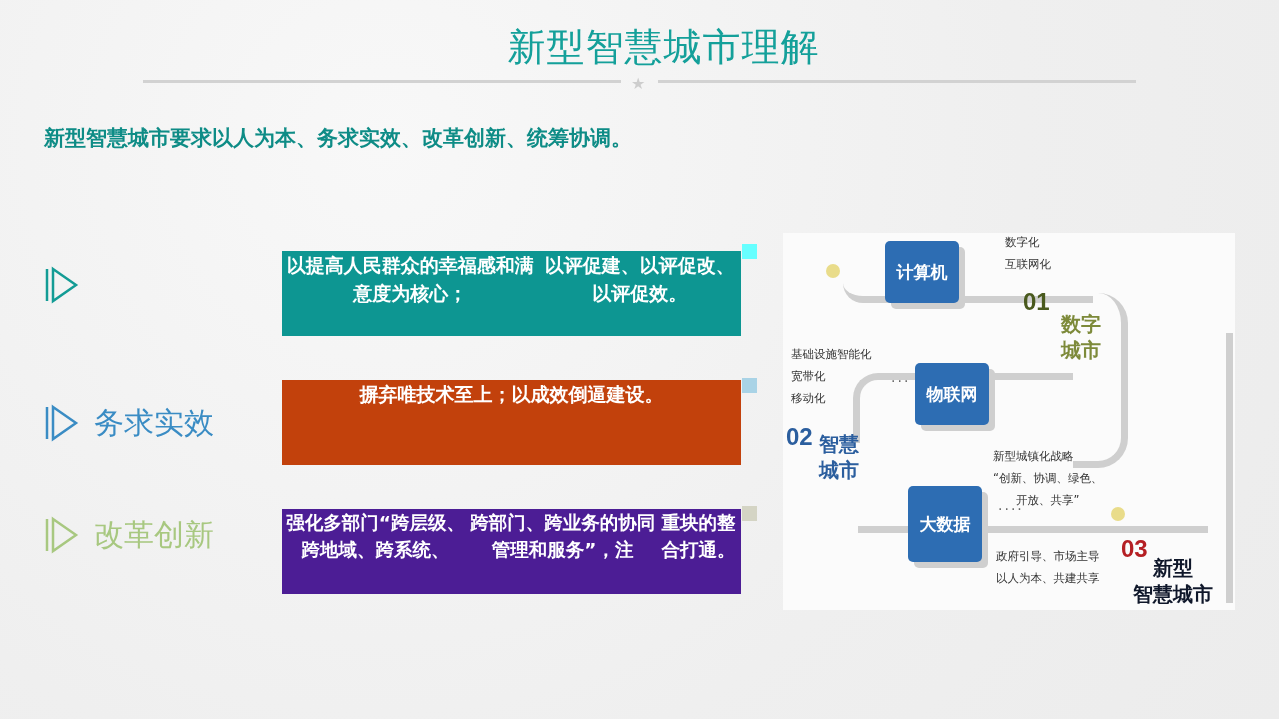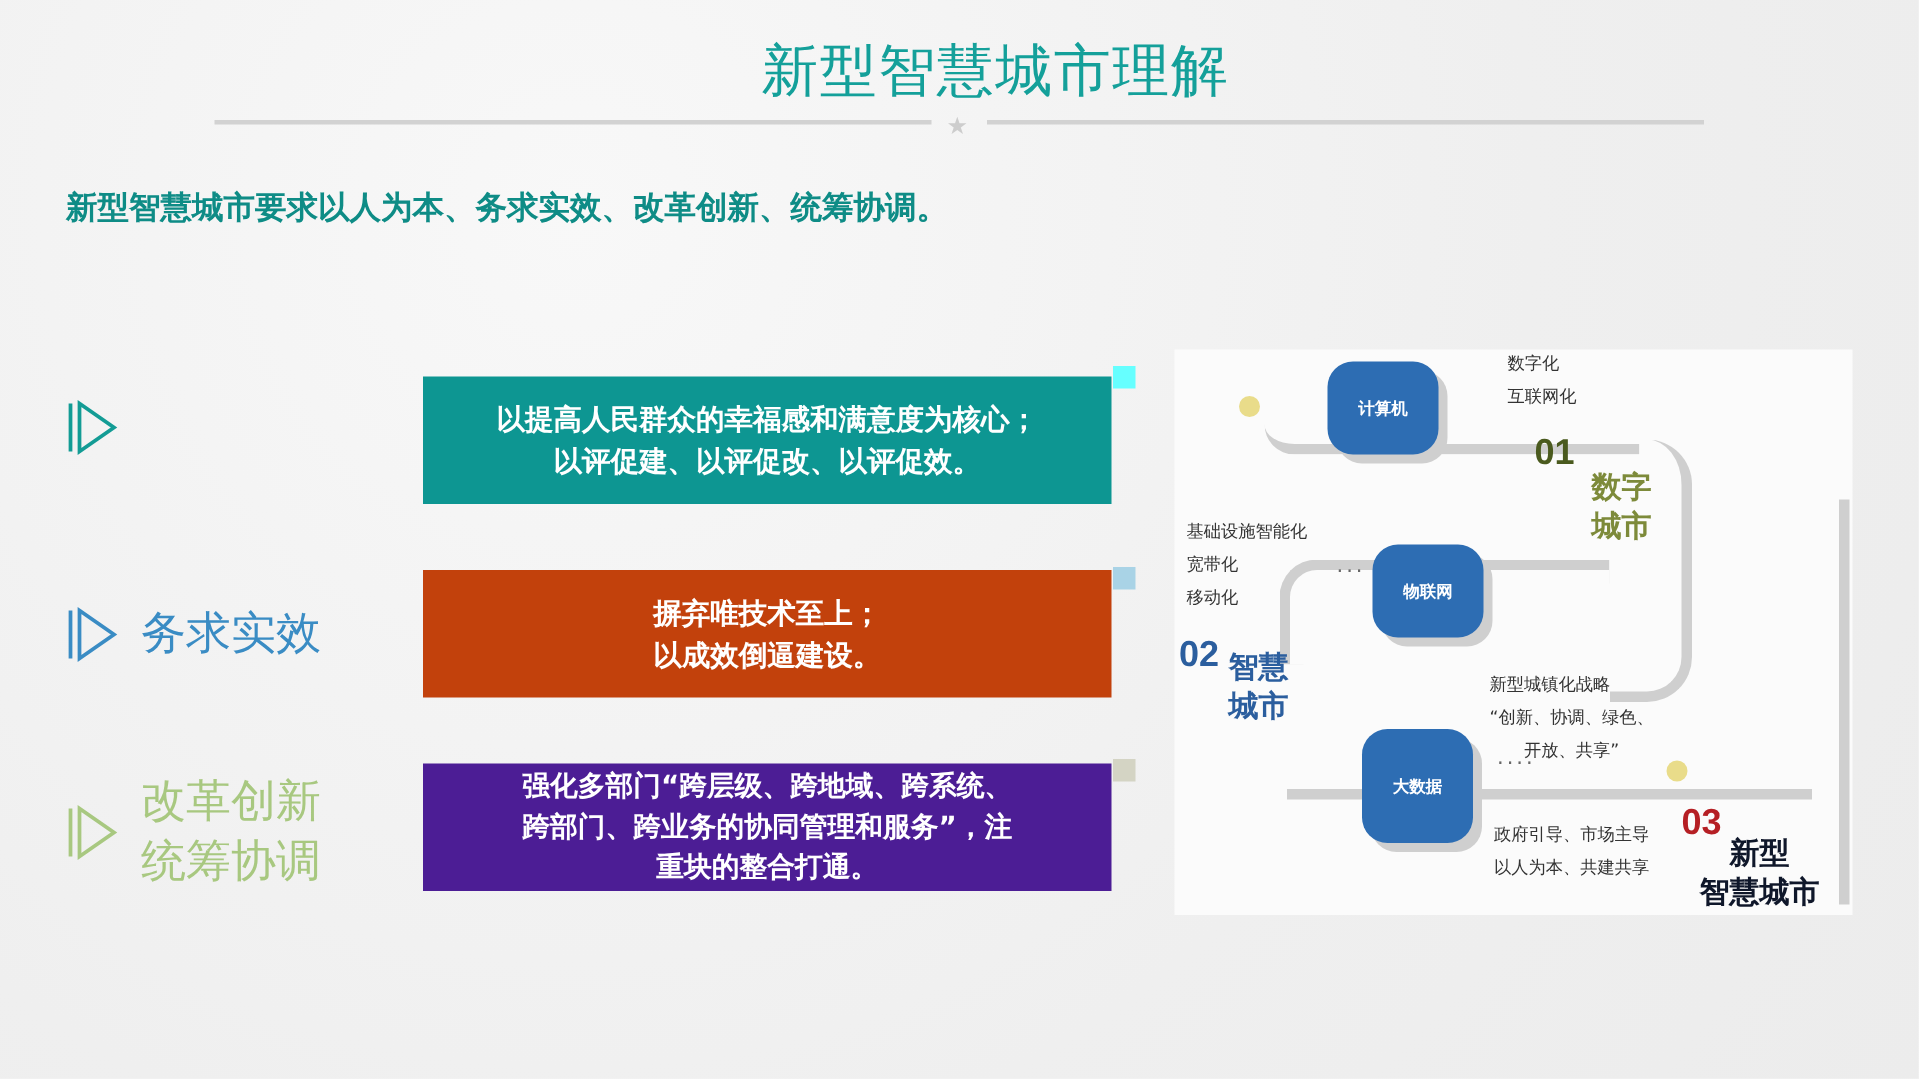--- a/index.html
+++ b/index.html
@@ -28,32 +28,32 @@
     position: absolute; left: 44px; top: 124px; color: #0e8c86;
     font-size: 21px; font-weight: bold;
   }
   .row-label {
     position: absolute; left: 44px; display: flex; align-items: center;
   }
   .play-icon { width: 36px; height: 40px; margin-right: 14px; }
   .label-text { font-size: 30px; font-weight: 300; line-height: 40px; }
   .box {
     position: absolute; left: 282px; width: 459px; color: #fff;
-    font-weight: bold; text-align: center; display: flex; flex-direction: column;
+    font-weight: bold; text-align: center; display: flex; flex-direction: row;
     justify-content: center; font-size: 19px; line-height: 28px;
   }
   .corner-sq { position: absolute; width: 15px; height: 15px; }
   .diagram {
     position: absolute; left: 783px; top: 233px; width: 452px; height: 377px;
     background: #fbfbfb;
   }
   .node {
     position: absolute; background: #2d6db3; color: #fff; font-weight: bold;
-    font-size: 11px; display: flex; align-items: center; justify-content: center;
-    border-radius: 17px; box-shadow: 6px 6px 0 #cfcfcf;
+    font-size: 17px; display: flex; align-items: center; justify-content: center;
+    border-radius: 5px; box-shadow: 6px 6px 0 #cfcfcf;
   }
   .dtext { position: absolute; font-size: 11.5px; color: #333; line-height: 22px; white-space: nowrap; }
   .big-num { position: absolute; font-weight: bold; font-size: 24px; font-family: "Liberation Sans", sans-serif; }
   .big-label { position: absolute; font-weight: bold; font-size: 20px; line-height: 26px; text-align: center; }
   .pipe { position: absolute; border: 7px solid #cfcfcf; }
   .dot { position: absolute; width: 14px; height: 14px; border-radius: 50%; background: #e9dc8a; }
   .dots { position: absolute; color: #666; font-size: 14px; letter-spacing: 2px; }
 </style>
 </head>
 <body>
@@ -90,21 +90,20 @@
 </div>
 <div class="corner-sq" style="left:742px;top:378px;background:#a9d3e6;"></div>
 
 <div class="row-label" style="top:515px;">
   <svg class="play-icon" viewBox="0 0 36 40">
     <line x1="3" y1="4" x2="3" y2="36" stroke="#a8c880" stroke-width="2.5"></line>
     <polygon points="9,4 32,20 9,36" fill="none" stroke="#a8c880" stroke-width="2.5"></polygon>
   </svg>
   <div style="color:#a8c880;" class="label-text">
     <div>改革创新</div>
-    <div>统筹协调</div>
   </div>
 </div>
 <div class="box" style="top:509px;height:85px;background:#4c1d95;font-size:18.5px;line-height:27px;">
   <div>强化多部门“跨层级、跨地域、跨系统、</div>
   <div>跨部门、跨业务的协同管理和服务”，注</div>
   <div>重块的整合打通。</div>
 </div>
 <div class="corner-sq" style="left:742px;top:506px;background:#d4d4c4;"></div>
 
 <div class="diagram">

